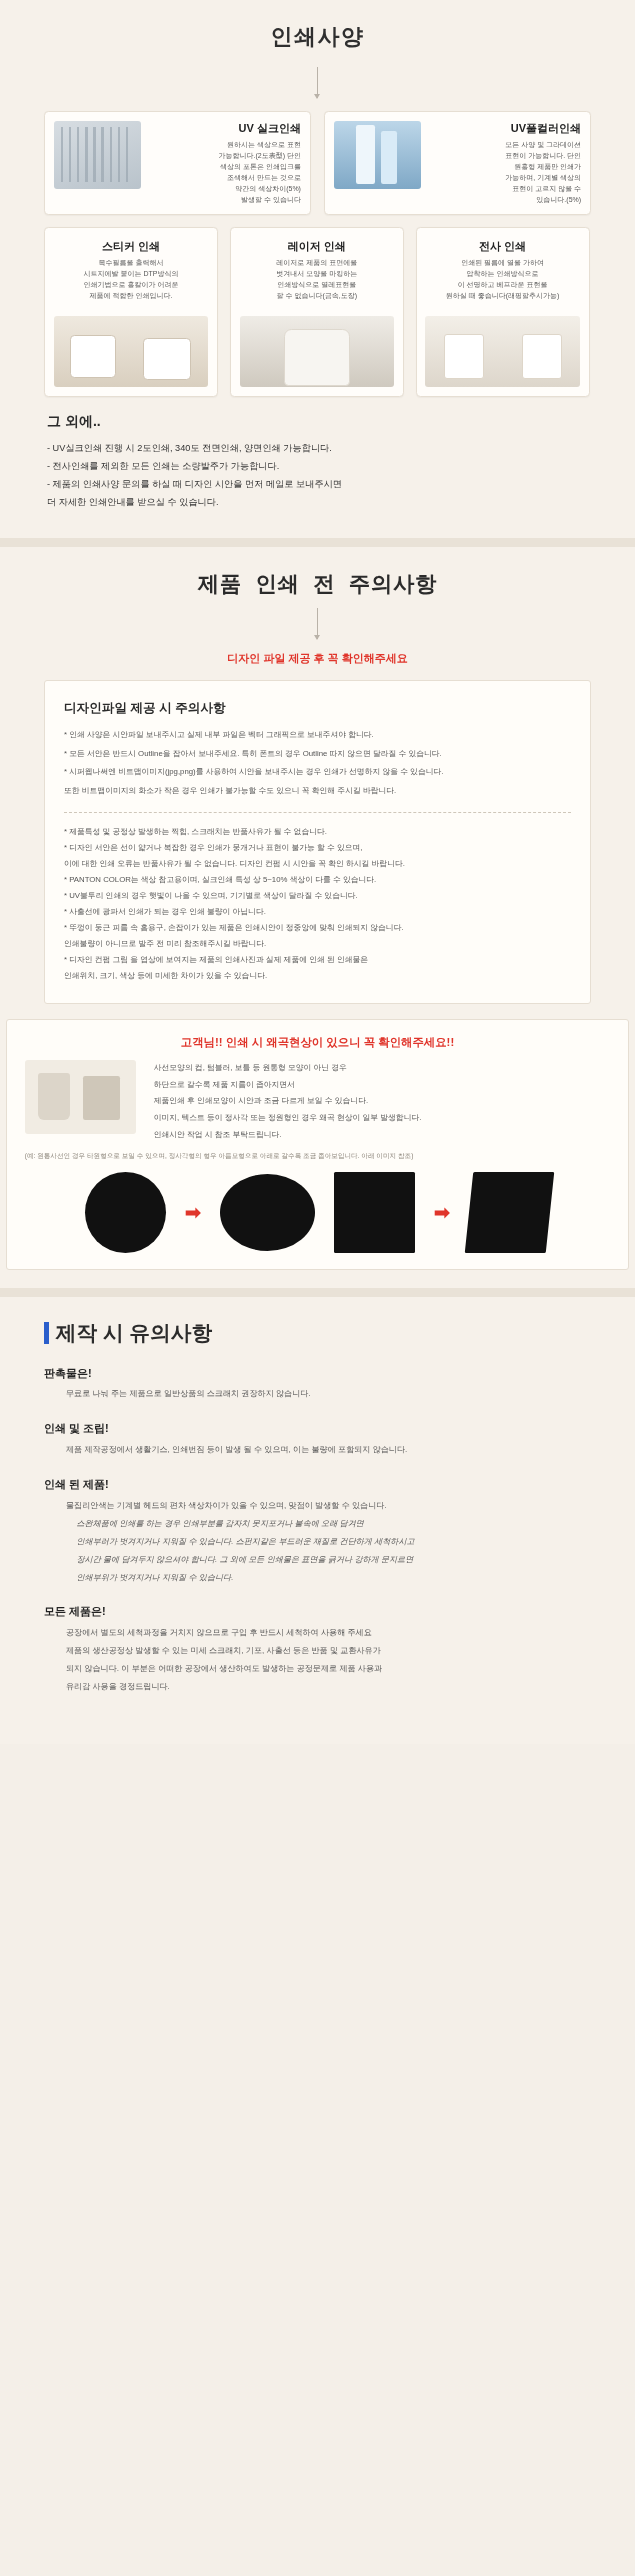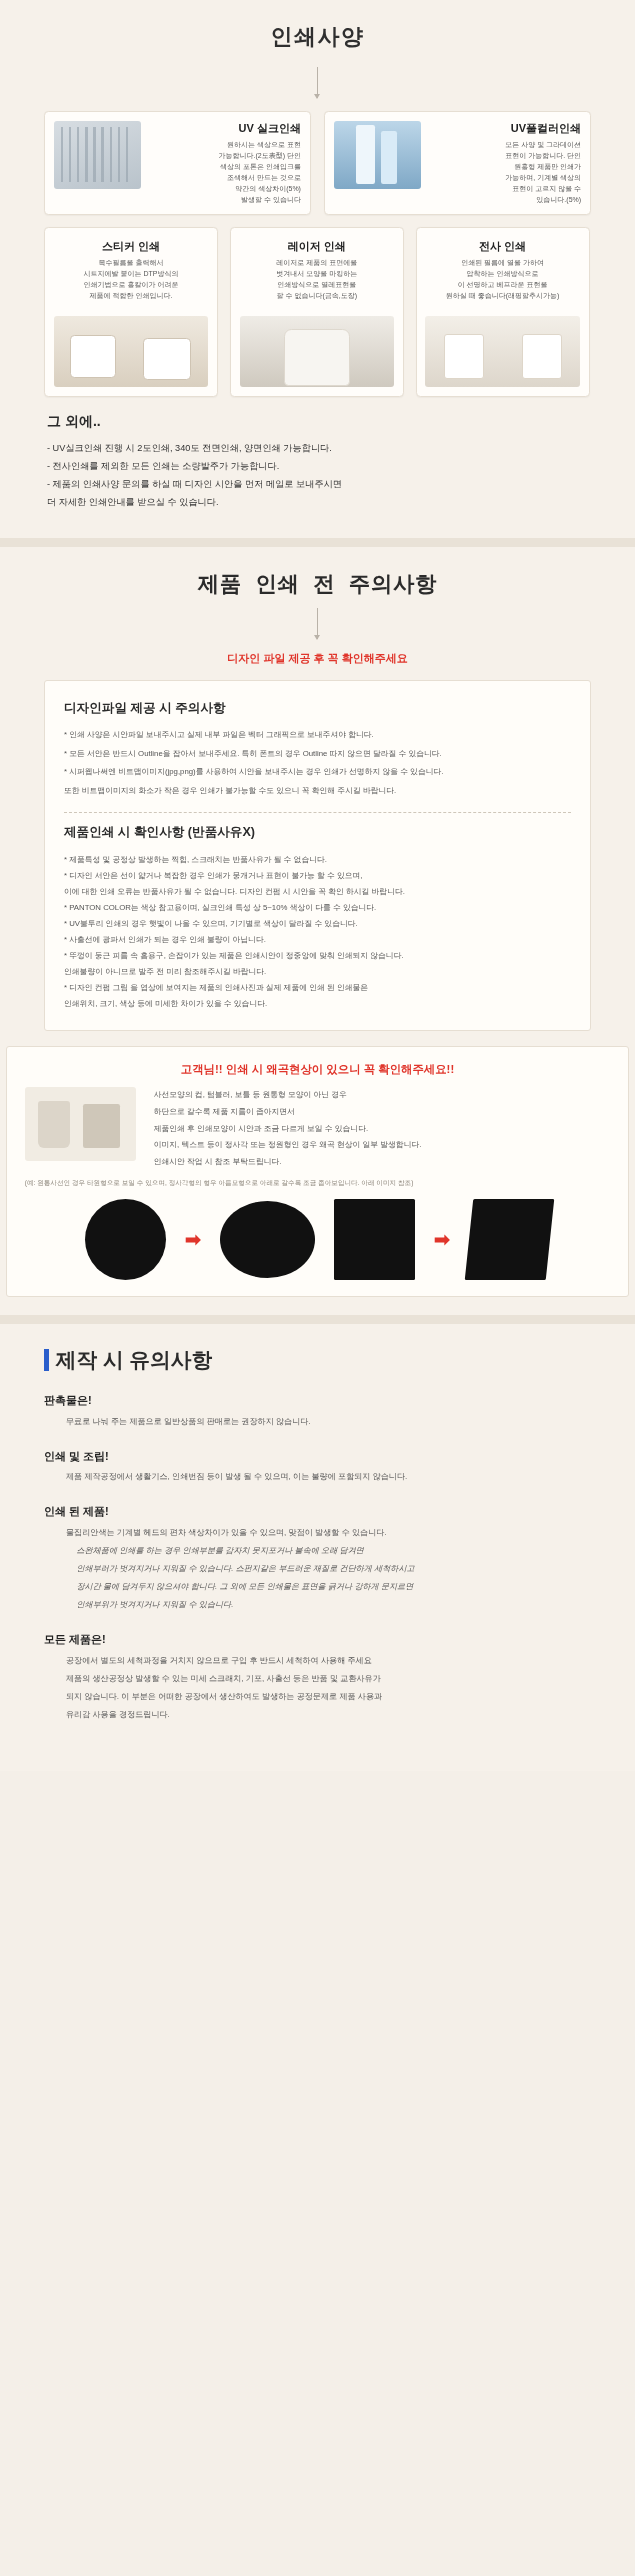--- a/index.html
+++ b/index.html
@@ -226,21 +226,20 @@
 
     <div class="panel">
       <h3>디자인파일 제공 시 주의사항</h3>
       <p class="note">* 인쇄 사양은 시안파일 보내주시고 실제 내부 파일은 벡터 그래픽으로 보내주셔야 합니다.</p>
       <p class="note">* 모든 서안은 반드시 Outline을 잡아서 보내주세요. 특히 폰트의 경우 Outline 따지 않으면 달라질 수 있습니다.</p>
       <p class="note">* 시퍼웹나써엔 비트맵이미지(jpg,png)를 사용하여 시안을 보내주시는 경우 인쇄가 선명하지 않을 수 있습니다.</p>
       <p class="note">  또한 비트맵이미지의 화소가 작은 경우 인쇄가 불가능할 수도 있으니 꼭 확인해 주시길 바랍니다.</p>
 
       <div class="dashed-sep"></div>
 
-      <h3 class="second">제품인쇄 시 확인사항 (반품사유X)</h3>
       <ul class="bullets">
         <li>* 제품특성 및 공정상 발생하는 찍힘, 스크래치는 반품사유가 될 수 없습니다.</li>
         <li>* 디자인 서안은 선이 얇거나 복잡한 경우 인쇄가 뭉개거나 표현이 불가능 할 수 있으며,</li>
         <li>  이에 대한 인쇄 오류는 반품사유가 될 수 없습니다. 디자인 컨펌 시 시안을 꼭 확인 하시길 바랍니다.</li>
         <li>* PANTON COLOR는 색상 참고용이며, 실크인쇄 특성 상 5~10% 색상이 다를 수 있습니다.</li>
         <li>* UV불투리 인쇄의 경우 햇빛이 나올 수 있으며, 기기별로 색상이 달라질 수 있습니다.</li>
         <li>* 사출선에 광파서 인쇄가 되는 경우 인쇄 불량이 아닙니다.</li>
         <li>* 뚜껑이 둥근 피름 속 홈용구, 손잡이가 있는 제품은 인쇄시안이 정중앙에 맞춰 인쇄되지 않습니다.</li>
         <li>  인쇄불량이 아니므로 발주 전 미리 참조해주시길 바랍니다.</li>
         <li>* 디자인 컨펌 그림 을 엽상에 보여지는 제품의 인쇄사진과 실제 제품에 인쇄 된 인쇄물은</li>
@@ -274,21 +273,21 @@
   </section>
 
   <div class="divider-band"></div>
 
   <section class="sec3">
     <div class="sec3-inner">
       <h2>제작 시 유의사항</h2>
 
       <div class="blk">
         <h4>판촉물은!</h4>
-        <p>무료로 나눠 주는 제품으로 일반상품의 판매로는 권장하지 않습니다.</p>
+        <p>무료로 나눠 주는 제품으로 일반상품의 스크래치 권장하지 않습니다.</p>
       </div>
 
       <div class="blk">
         <h4>인쇄 및 조립!</h4>
         <p>제품 제작공정에서 생활기스, 인쇄번짐 등이 발생 될 수 있으며, 이는 불량에 포함되지 않습니다.</p>
       </div>
 
       <div class="blk">
         <h4>인쇄 된 제품!</h4>
         <p>물집리안색는 기계별 헤드의 편차 색상차이가 있을 수 있으며, 맞점이 발생할 수 있습니다.</p>

